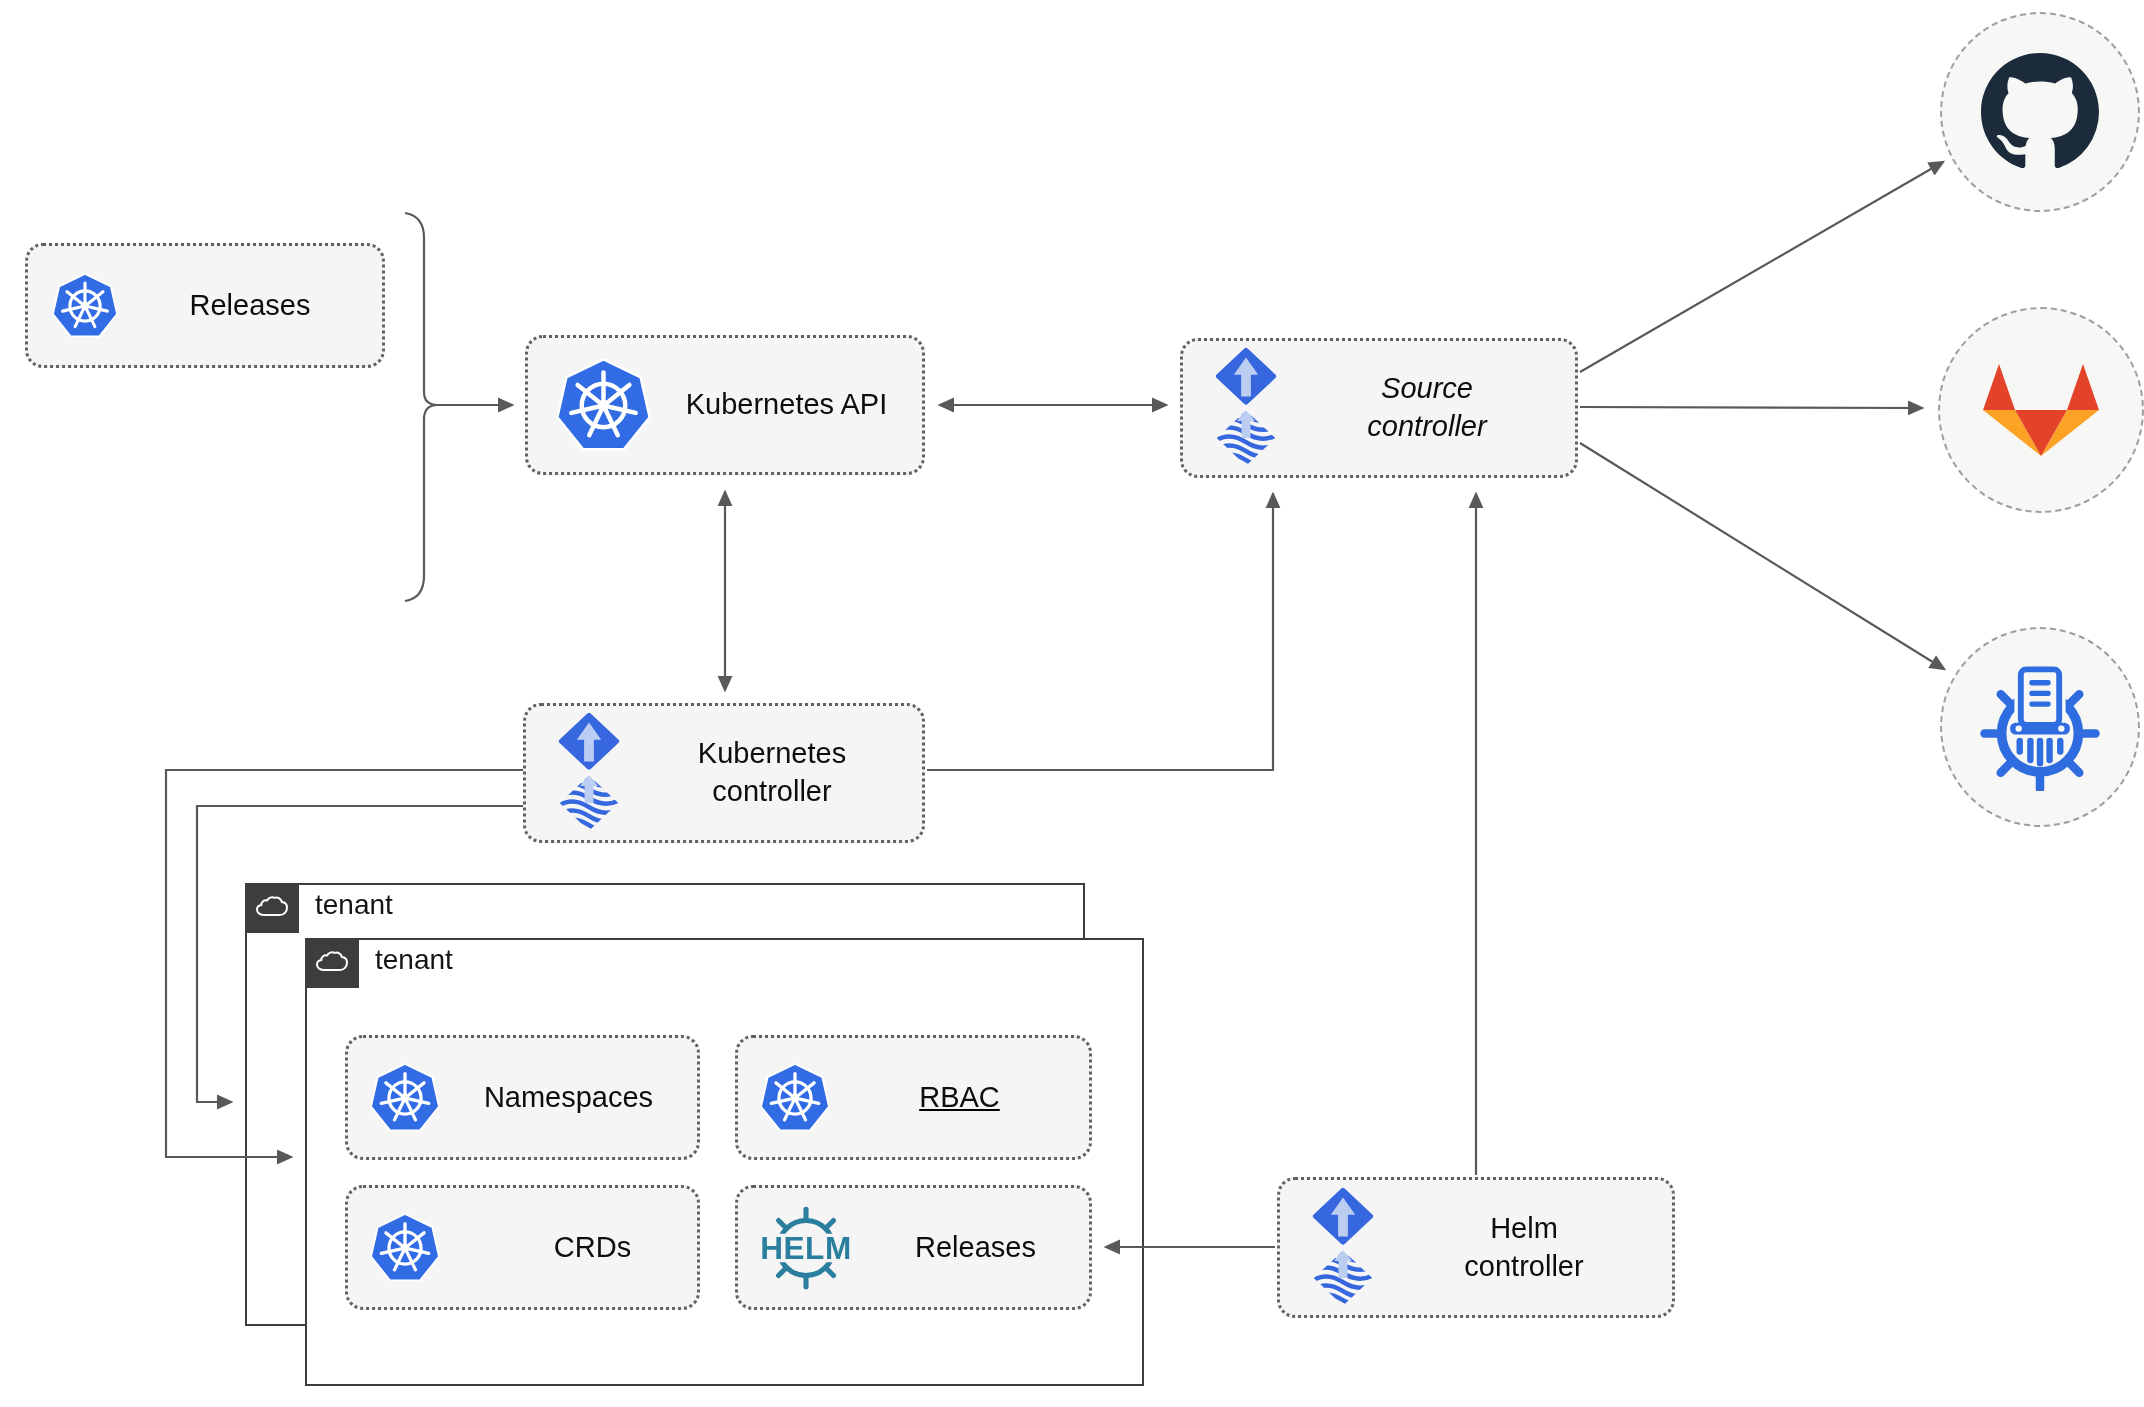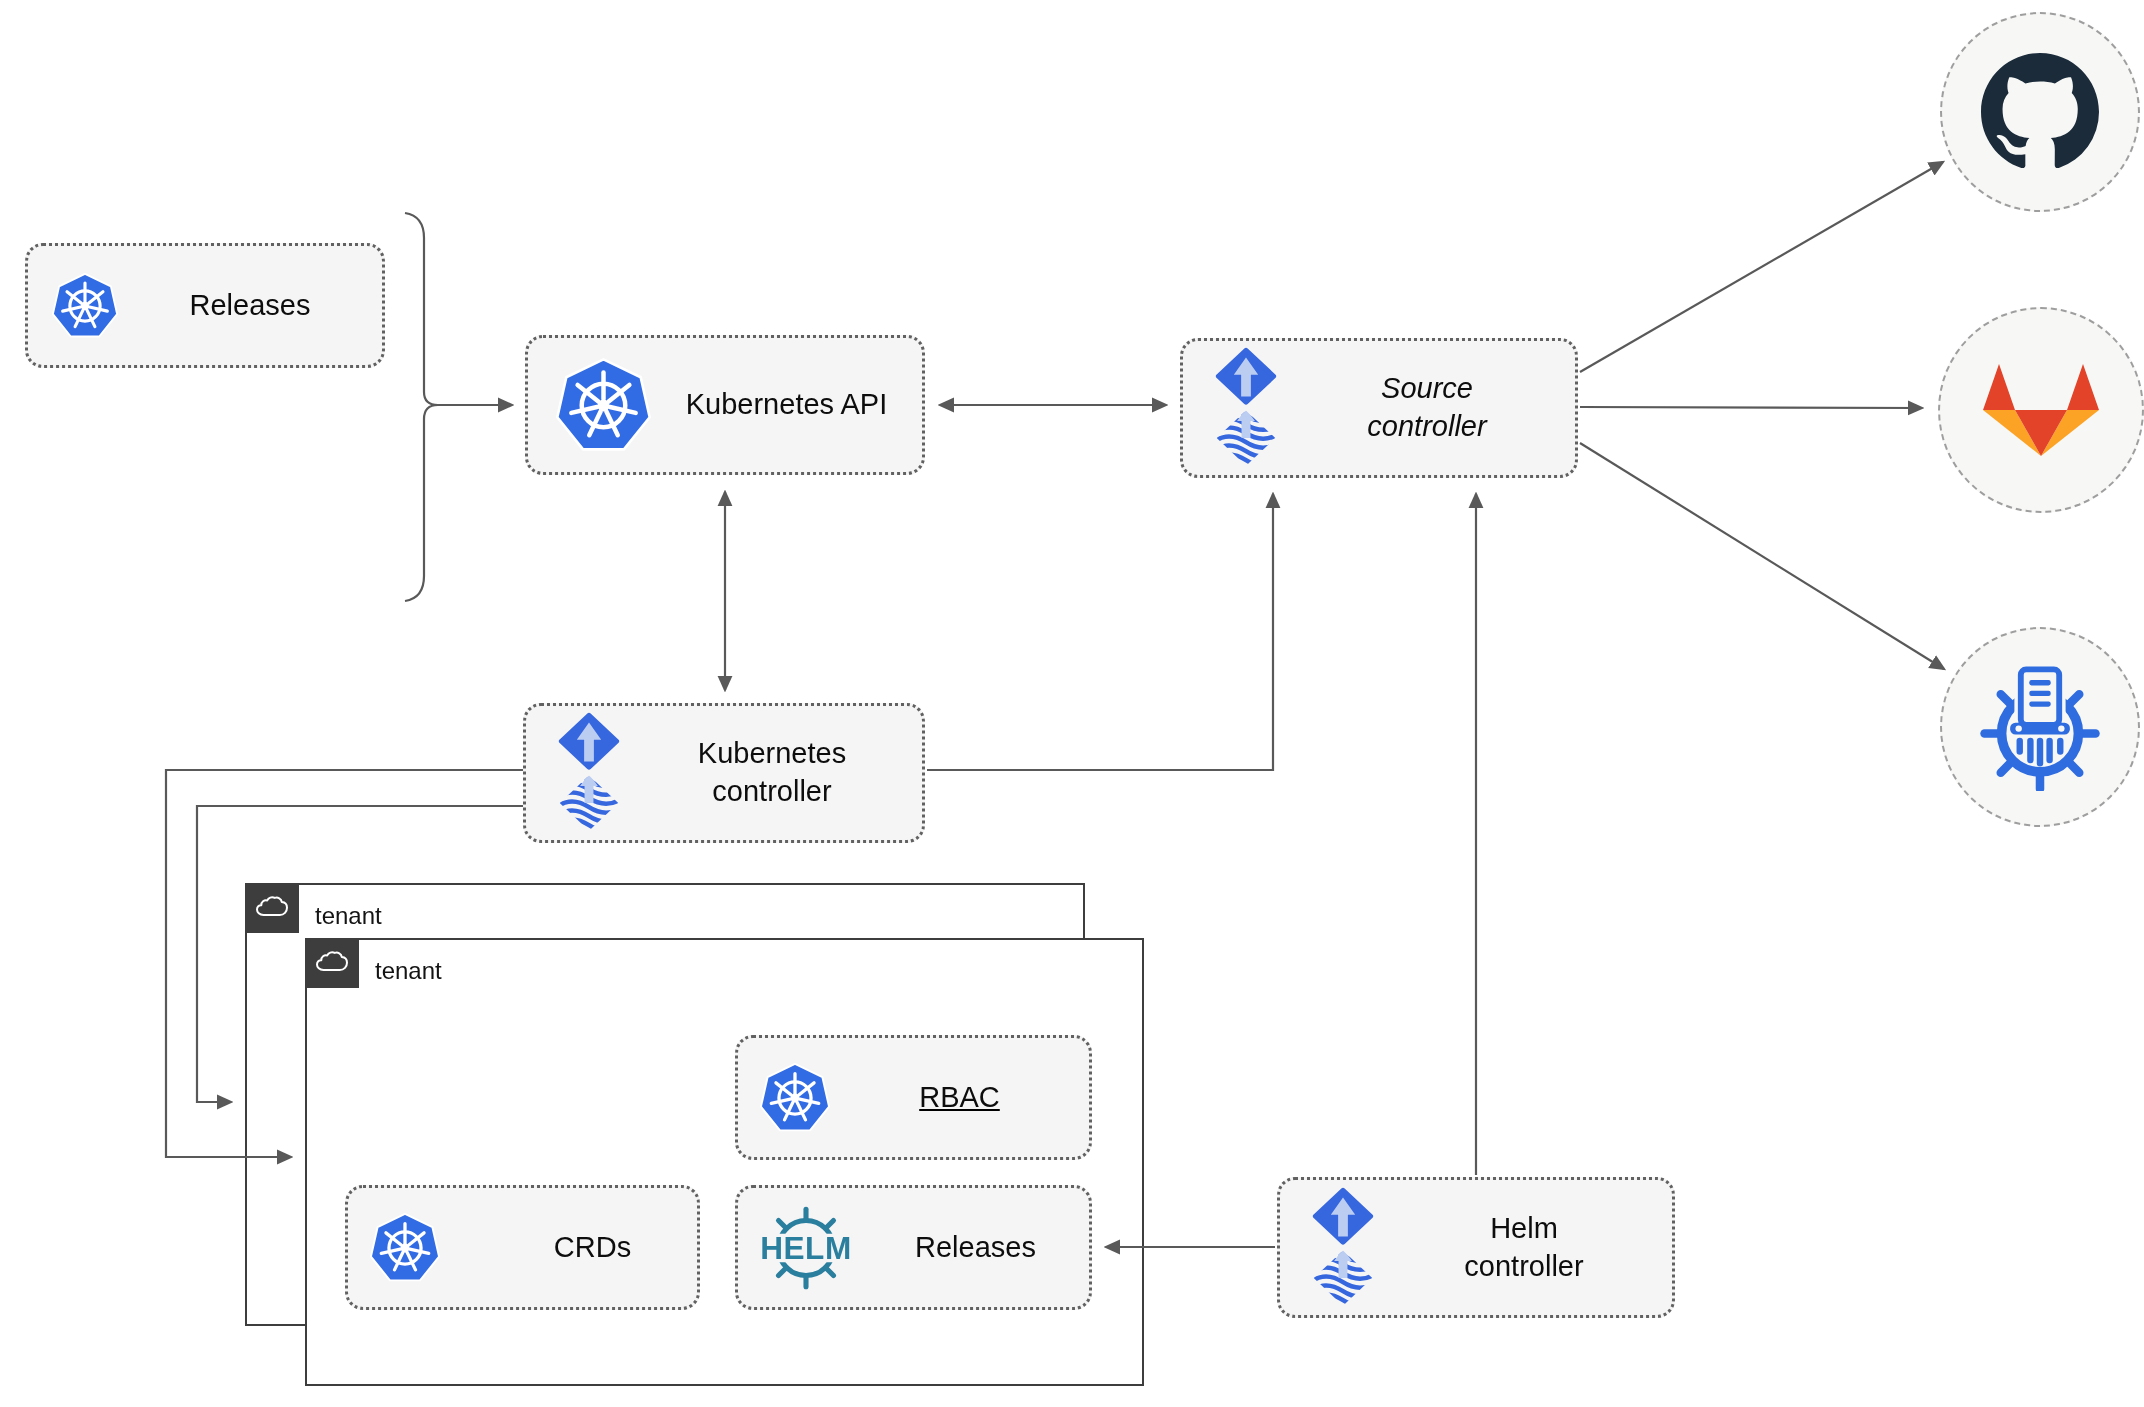--- a/index.html
+++ b/index.html
@@ -12,21 +12,21 @@
   .node .label{flex:1;text-align:center;font-size:29px;color:#0d0d0d;line-height:1.3;
                white-space:pre-line;}
   .icon-wrap{flex:0 0 auto;display:flex;align-items:center;justify-content:center;}
 
   
   .tenant{position:absolute;background:#fff;border:2px solid var(--tenant-dark);box-sizing:border-box;}
   .tenant-back{z-index:1;}
   .tenant-front{z-index:2;}
   .tenant-tab{position:absolute;left:-2px;top:-2px;width:54px;height:50px;
               background:var(--tenant-dark);display:flex;align-items:center;justify-content:center;}
-  .tenant-label{position:absolute;left:68px;top:17px;font-size:24px;color:#141414;}
+  .tenant-label{position:absolute;left:68px;top:4px;font-size:28px;color:#141414;}
 
   
   .circle{position:absolute;border:2.5px dashed var(--circle-border);border-radius:50%;
           background:var(--circle-fill);display:flex;align-items:center;justify-content:center;
           box-sizing:border-box;z-index:3;}
 
   
   svg.connectors{position:absolute;left:0;top:0;z-index:6;pointer-events:none;}
   .connector{stroke:var(--line-gray);stroke-width:2.2;fill:none;}
   .arrowhead{fill:var(--line-gray);}
@@ -159,20 +159,28 @@
   <div class="node" style="left:1277px;top:1177px;width:398px;height:141px;">
     <span class="icon-wrap" style="margin-left:30px;">
       <svg width="80" height="150" viewBox="0 0 80 150" style="height:122px;width:66px;">
           <use href="#flux-logo"></use>
         </svg>
     </span>
     <span class="label">Helm
 controller</span>
   </div>
 
+  <div class="node" style="left:345px;top:1035px;width:355px;height:125px;z-index:3;">
+    <span class="icon-wrap" style="margin-left:22px;">
+      <svg width="70" height="70" viewBox="0 0 72 72">
+          <use href="#k8s-logo"></use>
+        </svg>
+    </span>
+    <span class="label">Namespaces</span>
+  </div>
 
   <div class="node" style="left:735px;top:1035px;width:357px;height:125px;z-index:3;text-decoration:underline;">
     <span class="icon-wrap" style="margin-left:22px;">
       <svg width="70" height="70" viewBox="0 0 72 72">
           <use href="#k8s-logo"></use>
         </svg>
     </span>
     <span class="label">RBAC</span>
   </div>
 

